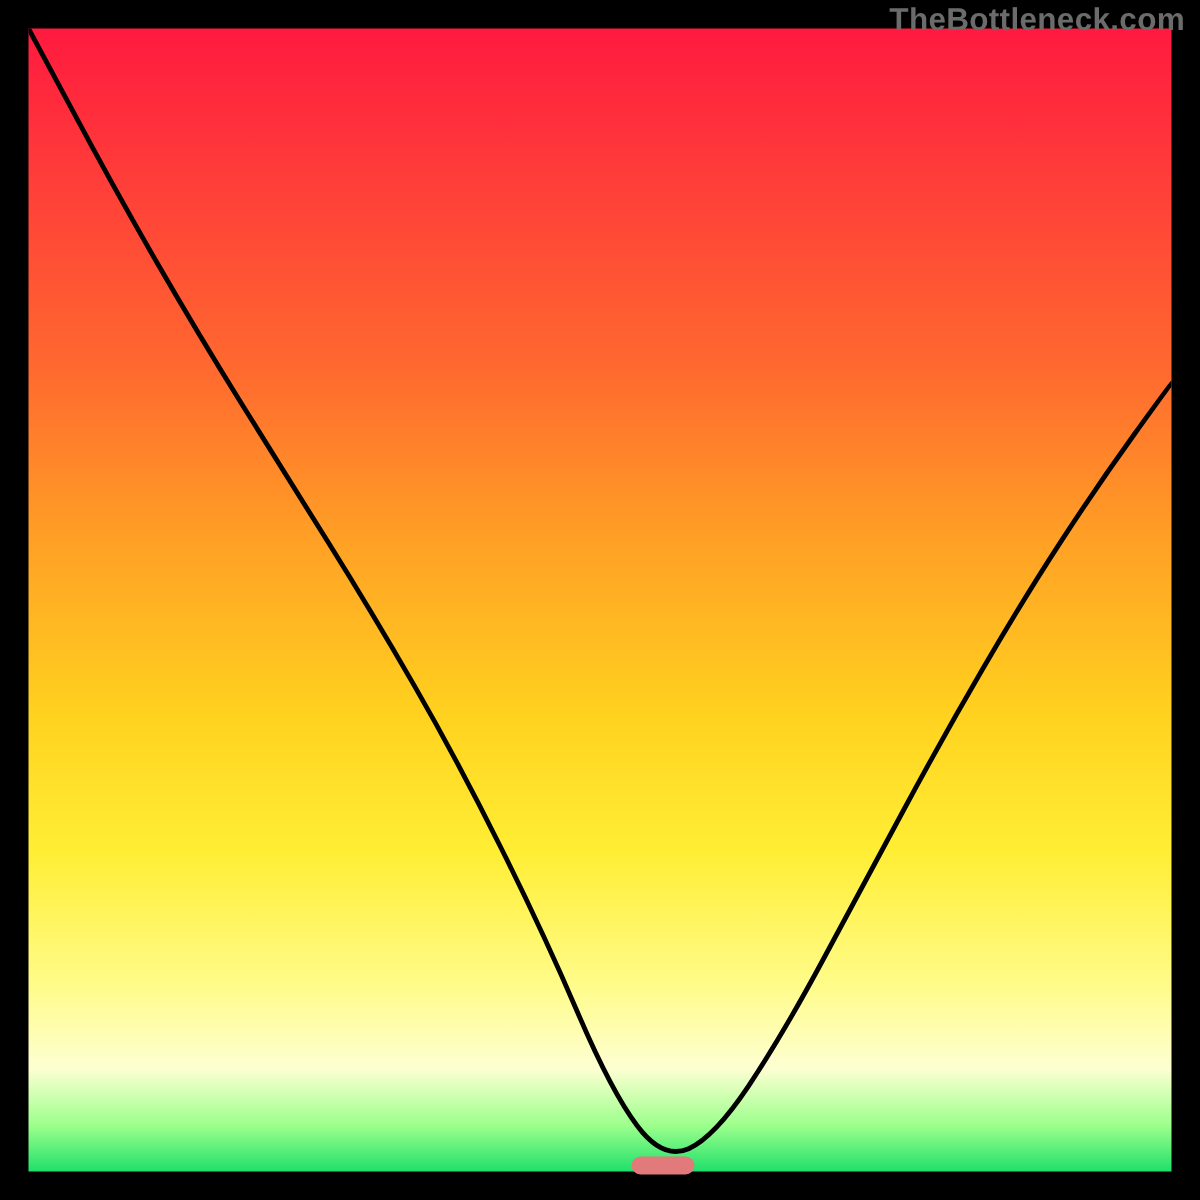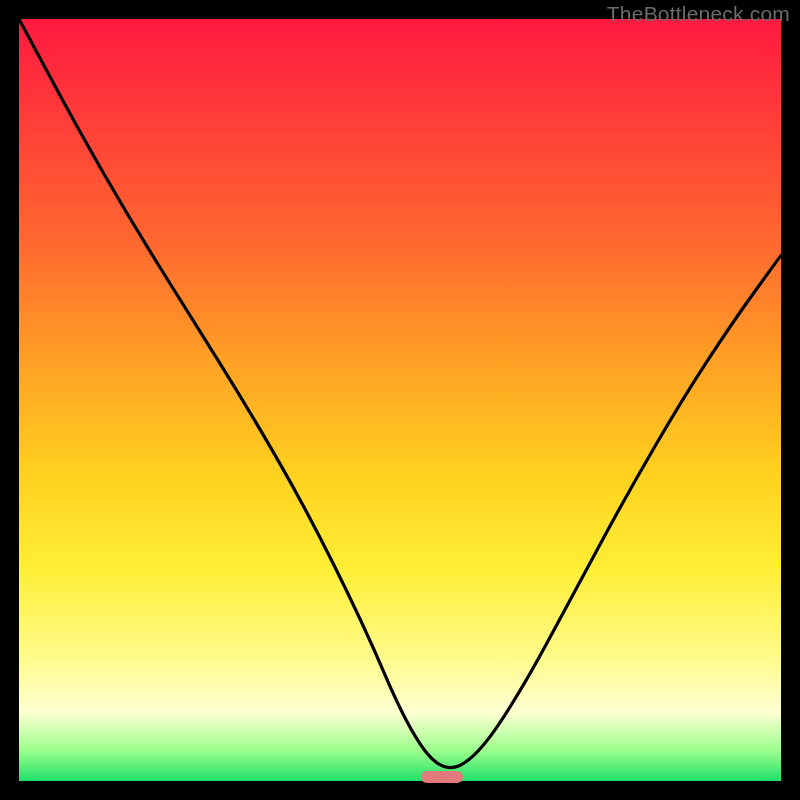--- a/index.html
+++ b/index.html
@@ -37,21 +37,21 @@
       #9cff8c 96%,
       #1fe06a 100%
     );
   }
   .watermark {
     position: absolute;
     top: 2px;
     right: 10px;
     color: #6b6b6b;
     font-size: 21px;
-    font-weight: 400;
+    font-weight: 700;
     letter-spacing: 0.2px;
     user-select: none;
   }
   svg.curve {
     position: absolute;
     left: 0;
     top: 0;
     width: 762px;
     height: 762px;
   }

